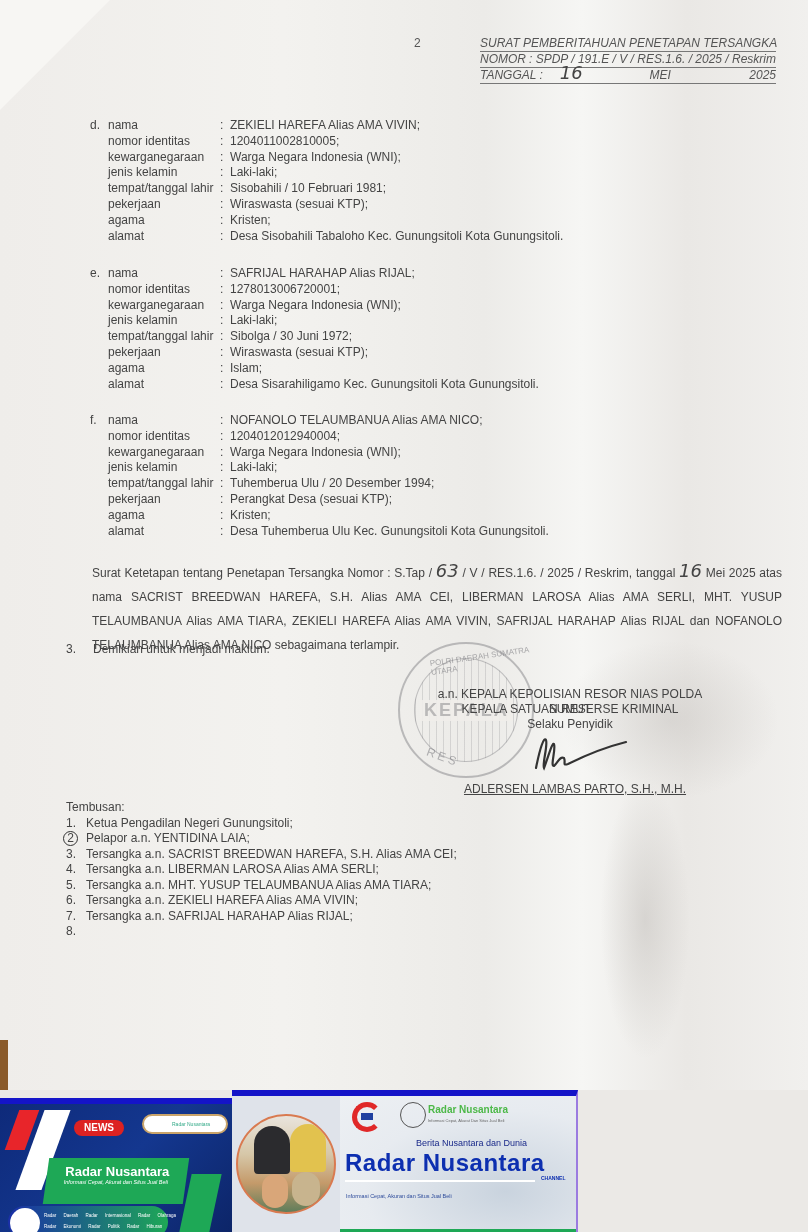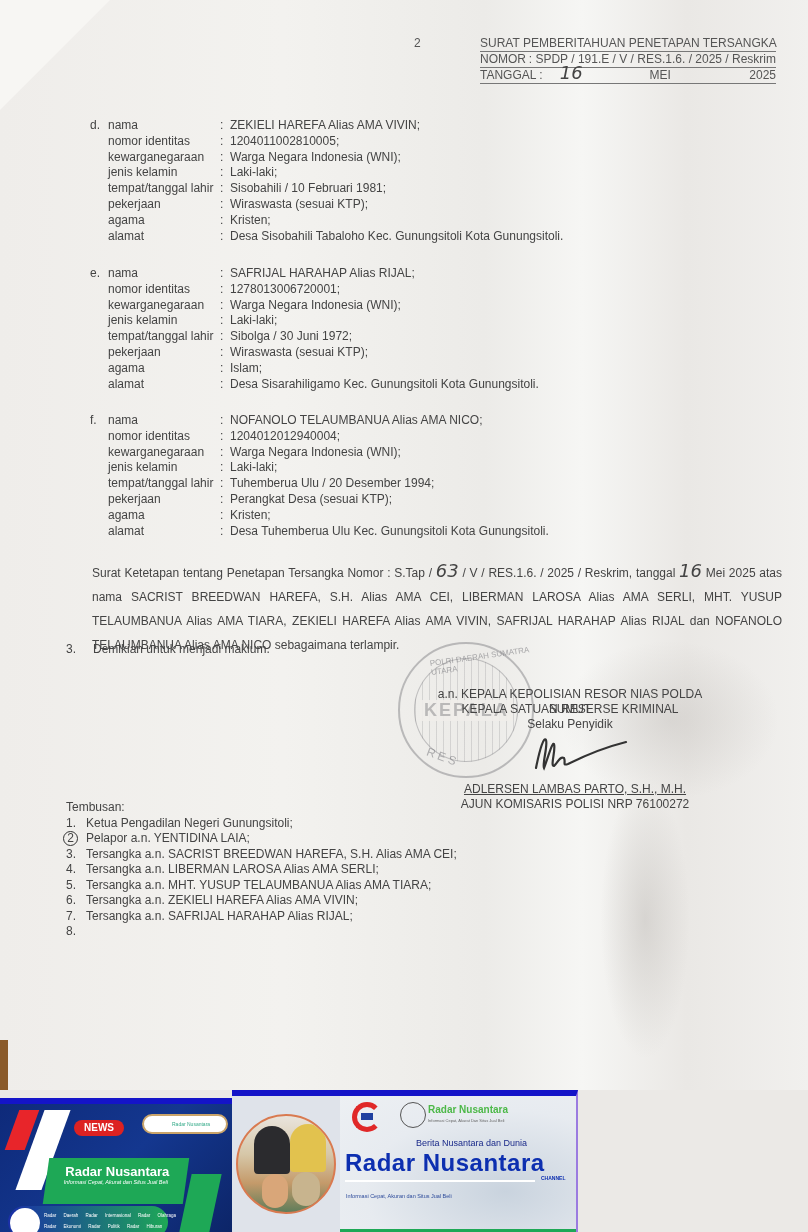--- a/index.html
+++ b/index.html
@@ -27,21 +27,21 @@
   }
   .paper .edge-left {
     position: absolute; left: 0; top: 1040px; width: 8px; height: 50px; background: #8a5a2a;
   }
 
   
   .hdr { position: absolute; top: 36px; font-size: 12px; color: #555; }
   .page-num { left: 414px; }
   .hdr-block { left: 480px; width: 296px; line-height: 15px; }
   .hdr-block .row { border-bottom: 1px solid #777; display: flex; white-space: nowrap; }
-  .hdr-block .row span { display: inline-block; }
+  .hdr-block .row span { display: inline-block; font-style: italic; }
   .hw { font-family: "DejaVu Sans", sans-serif; font-style: italic; font-size: 18px; color: #444; }
 
   
   .person { position: absolute; left: 90px; font-size: 12px; line-height: 15.8px; color: #444; }
   .person .row { display: flex; white-space: nowrap; }
   .person .idx { width: 18px; }
   .person .lbl { width: 112px; }
   .person .colon { width: 10px; }
 
   .para { position: absolute; left: 92px; width: 690px; font-size: 12px; line-height: 24px; color: #444; text-align: justify; }
@@ -334,21 +334,20 @@
 
   <div class="sign" style="top:687px">a.n. KEPALA KEPOLISIAN RESOR NIAS POLDA SUMUT</div>
   <div class="sign" style="top:717px">Selaku Penyidik</div>
   <div class="sign" style="top:702px">KEPALA SATUAN RESERSE KRIMINAL</div>
 
   <svg class="signature" width="100" height="50" viewBox="0 0 100 50">
     <path d="M6 40 C10 20, 14 8, 16 12 C18 18, 12 36, 14 40 C18 30, 22 14, 24 16 C26 22, 20 38, 24 38 C28 34, 30 28, 34 30 C36 34, 32 38, 38 36 C50 30, 72 20, 96 14" fill="none" stroke="#333" stroke-width="2.2" stroke-linecap="round"></path>
   </svg>
 
   <div class="sign" style="top:782px;left:430px;width:290px;text-decoration:underline;">ADLERSEN LAMBAS PARTO, S.H., M.H.</div>
-  <div class="sign" style="top:797px;left:430px;width:290px;">AJUN KOMISARIS POLISI NRP 76100272</div>
 
   <div class="tembusan">
     <div>Tembusan:</div>
     <div class="row">
         <span class="n">1.</span>
         <span>Ketua Pengadilan Negeri Gunungsitoli;</span>
       </div>
     <div class="row">
         <span class="n"><span class="circled">2</span></span>
         <span>Pelapor a.n. YENTIDINA LAIA;</span>

